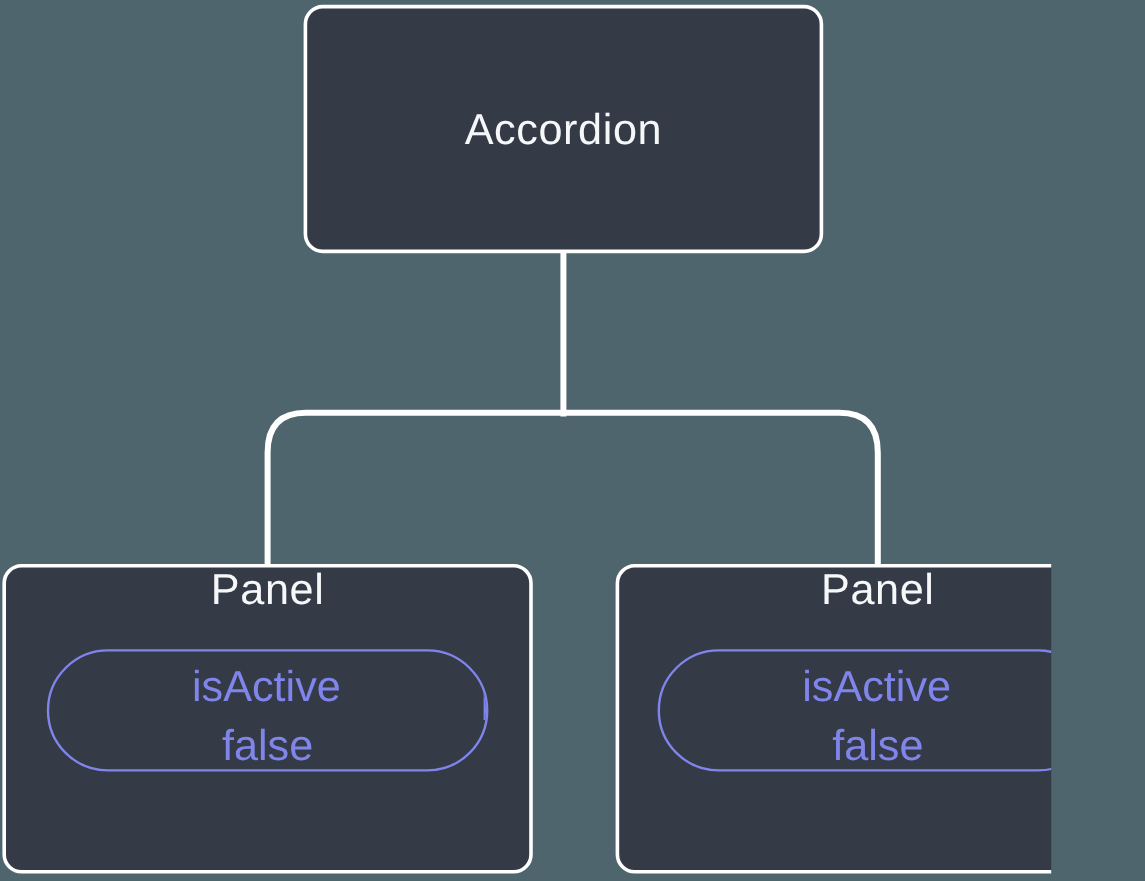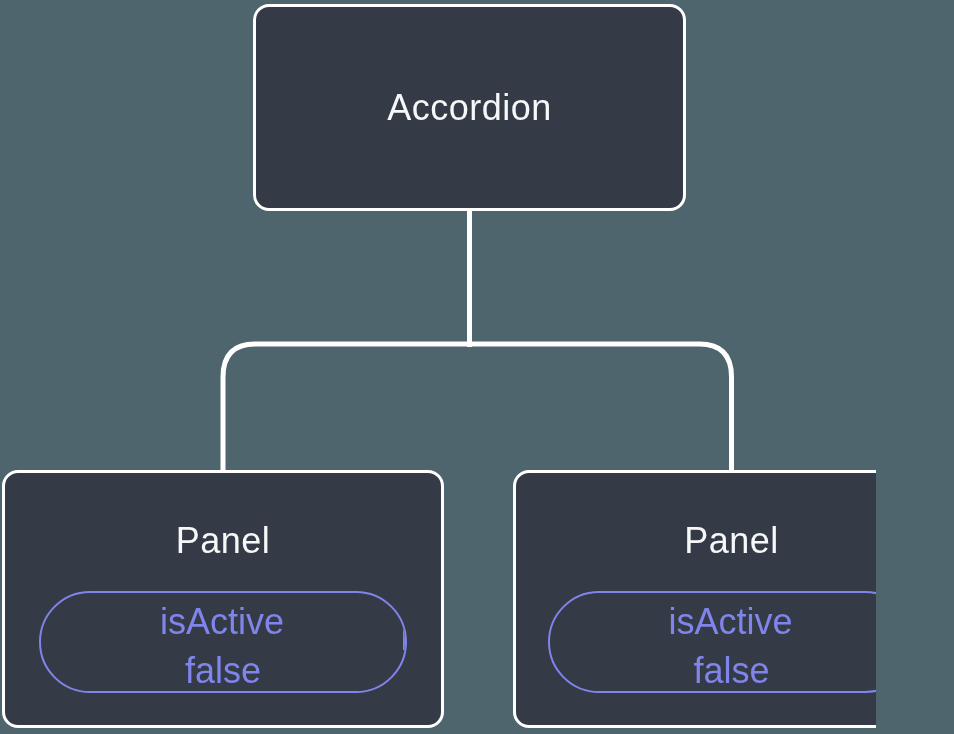--- a/index.html
+++ b/index.html
@@ -53,21 +53,20 @@
     letter-spacing: 0.5px;
     color: var(--node-text);
     line-height: 36px;
   }
   .node-panel {
     top: 470px;
     height: 258px;
     display: flex;
     flex-direction: column;
     align-items: center;
-    padding-top: 50px;
   }
   .node-panel-left  { left: 2px;   width: 442px; }
   .node-panel-right { left: 513px; width: 437px; }
   .state-pill {
     margin-top: 32px;
     width: 368px;
     height: 102px;
     border: 2px solid var(--state-accent);
     border-radius: 51px;
     display: flex;

